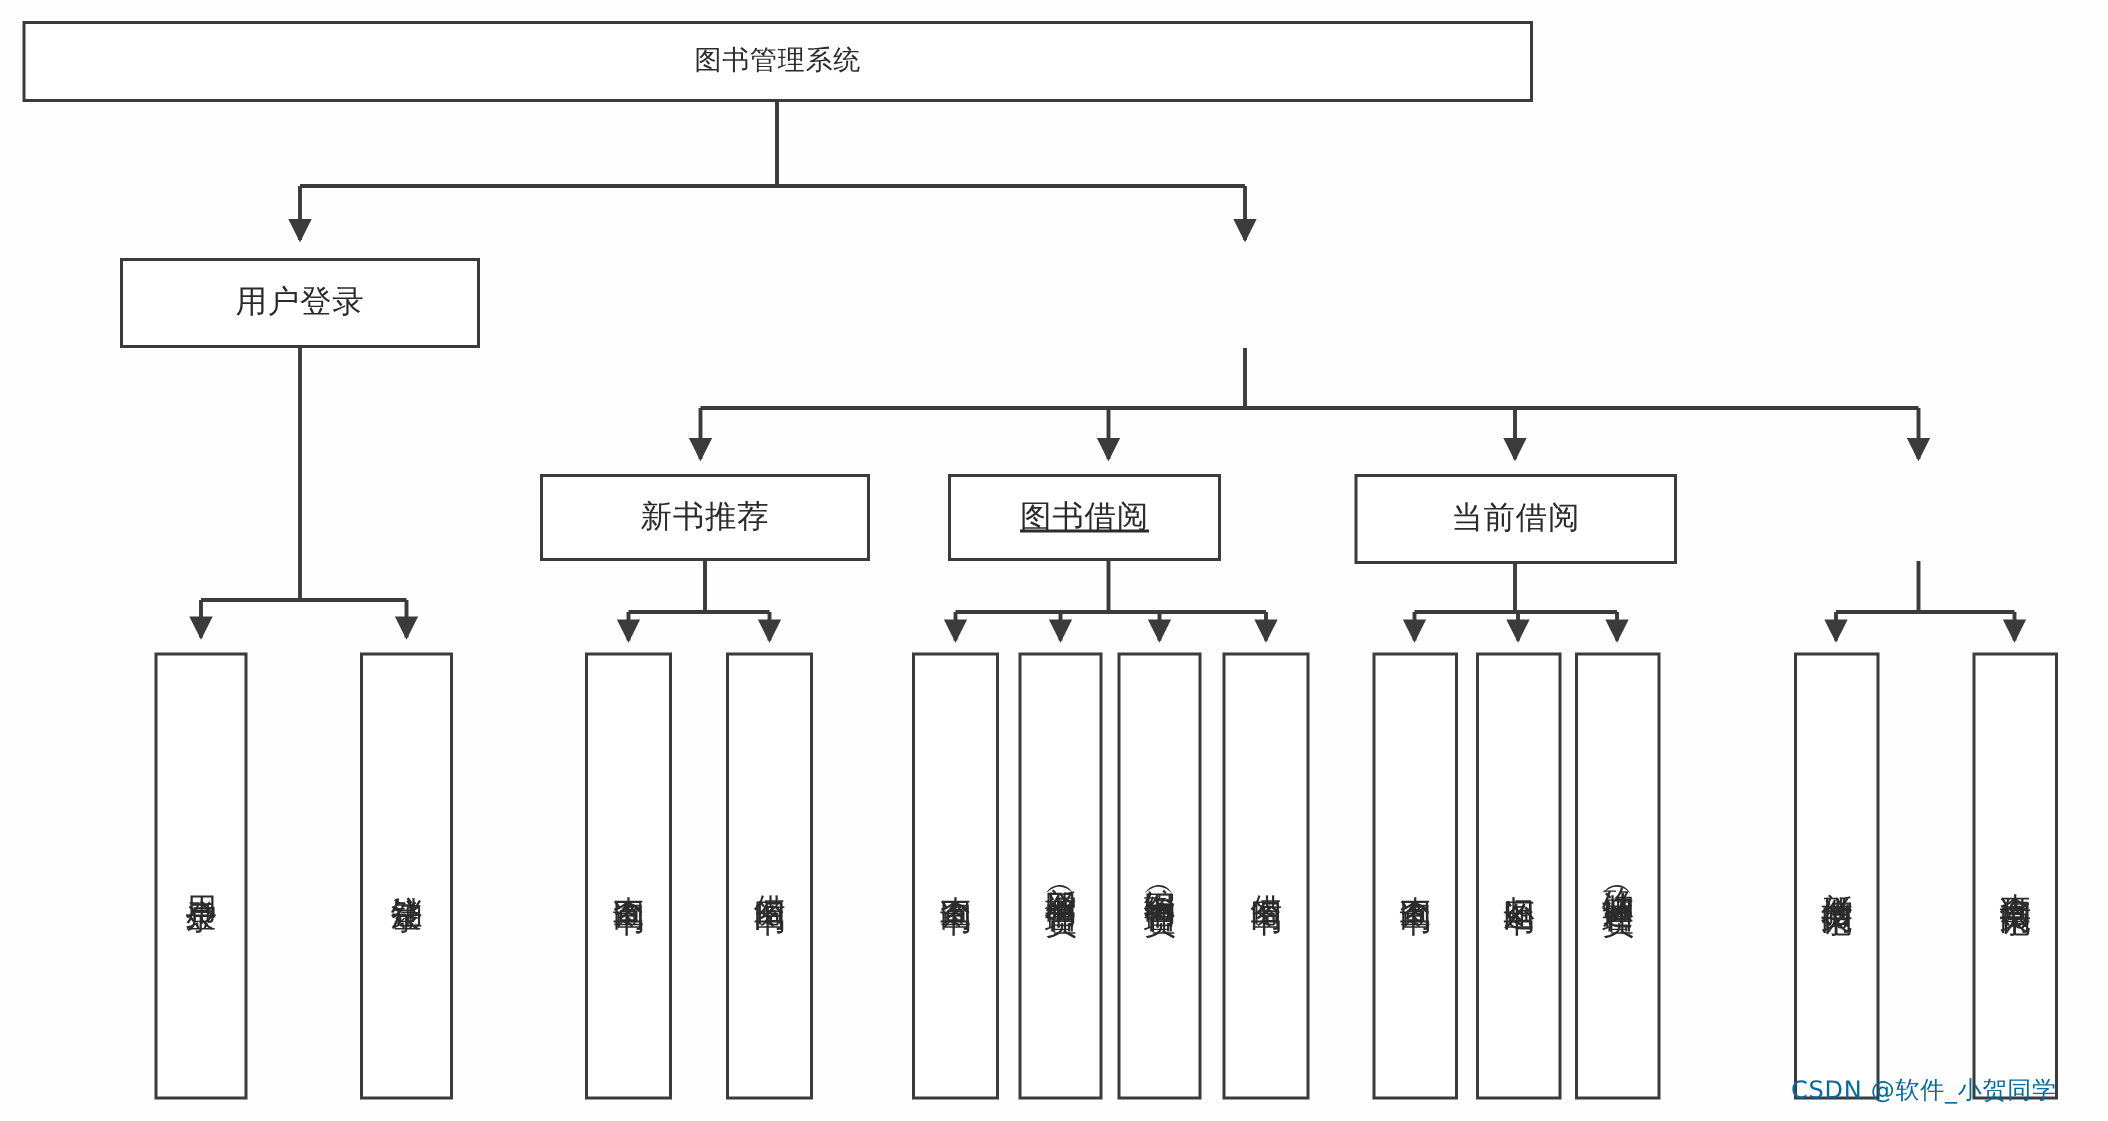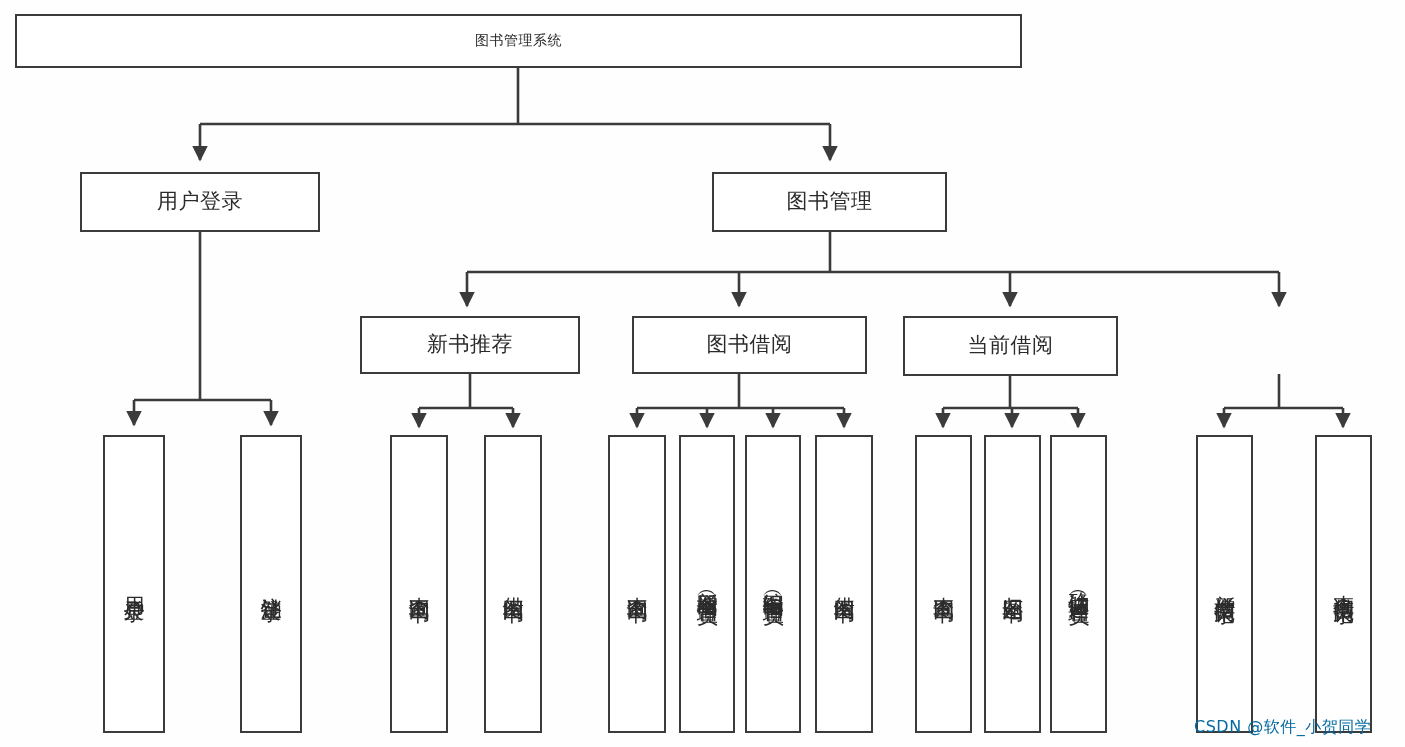--- a/index.html
+++ b/index.html
@@ -35,21 +35,21 @@
     justify-content: center;
     color: #2b2b2b;
   }
   .node-h {
     font-size: 21px;
     letter-spacing: 0.5px;
     line-height: 1.1;
     white-space: nowrap;
   }
   .node-root {
-    font-size: 14px;
+    font-size: 18px;
   }
   .node-v {
     writing-mode: vertical-rl;
     text-orientation: upright;
     font-size: 21px;
     line-height: 1.25;
     letter-spacing: 2px;
     white-space: normal;
     text-align: center;
     padding: 6px 0;
@@ -113,24 +113,23 @@
       <path d="M 1279 374 L 1279 408"></path>
       <path d="M 1224 408 L 1343 408"></path>
       <path d="M 1224 408 L 1224 427" marker-end="url(#arrow)"></path>
       <path d="M 1343 408 L 1343 427" marker-end="url(#arrow)"></path>
     </g>
   </svg>
 
   <div class="node node-h node-root" style="left:15px; top:14px; width:1007px; height:54px;">图书管理系统</div>
 
   <div class="node node-h" style="left:80px; top:172px; width:240px; height:60px;">用户登录</div>
-  <div class="node node-h" style="left:712px; top:172px; width:235px; height:60px;">图书管理</div>
 
   <div class="node node-h" style="left:360px; top:316px; width:220px; height:58px;">新书推荐</div>
-  <div class="node node-h" style="left:632px; top:316px; width:235px; height:58px;">图书借阅</div>
+  <div class="node node-h" style="left:632px; top:316px; width:182px; height:58px;text-decoration:underline;">图书借阅</div>
   <div class="node node-h" style="left:903px; top:316px; width:215px; height:60px;">当前借阅</div>
 
   <div class="node node-v" style="left:103px; top:435px; width:62px; height:298px;">用户登录</div>
   <div class="node node-v" style="left:240px; top:435px; width:62px; height:298px;">注销登录</div>
 
   <div class="node node-v" style="left:390px; top:435px; width:58px; height:298px;">查询图书</div>
   <div class="node node-v" style="left:484px; top:435px; width:58px; height:298px;">借阅图书</div>
 
   <div class="node node-v" style="left:608px; top:435px; width:58px; height:298px;">查询图书</div>
   <div class="node node-v" style="left:679px; top:435px; width:56px; height:298px;">新增图书（管理员）</div>

